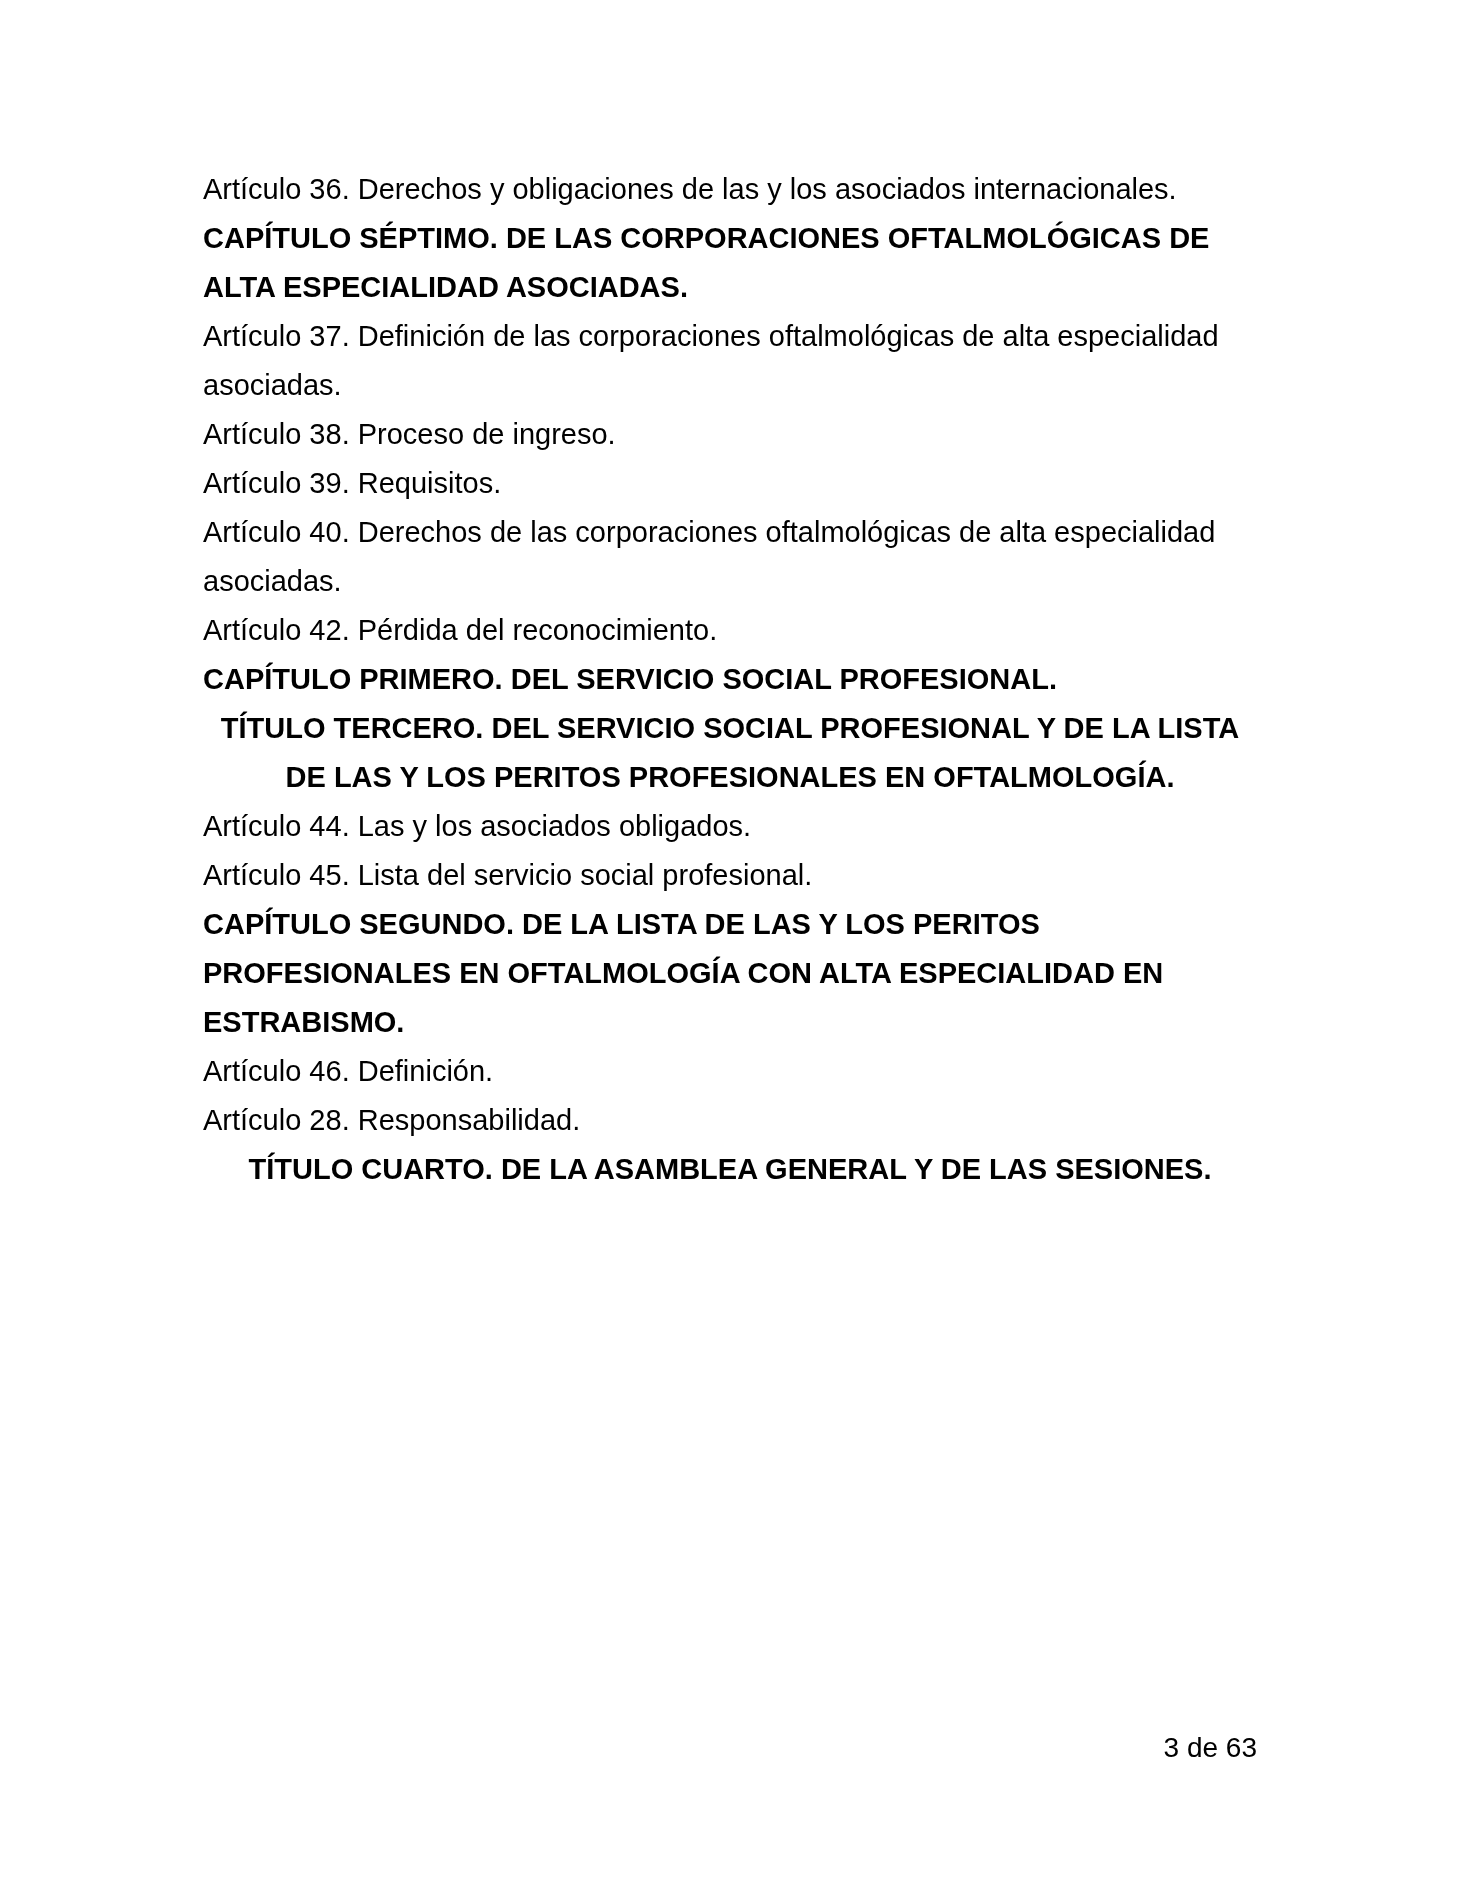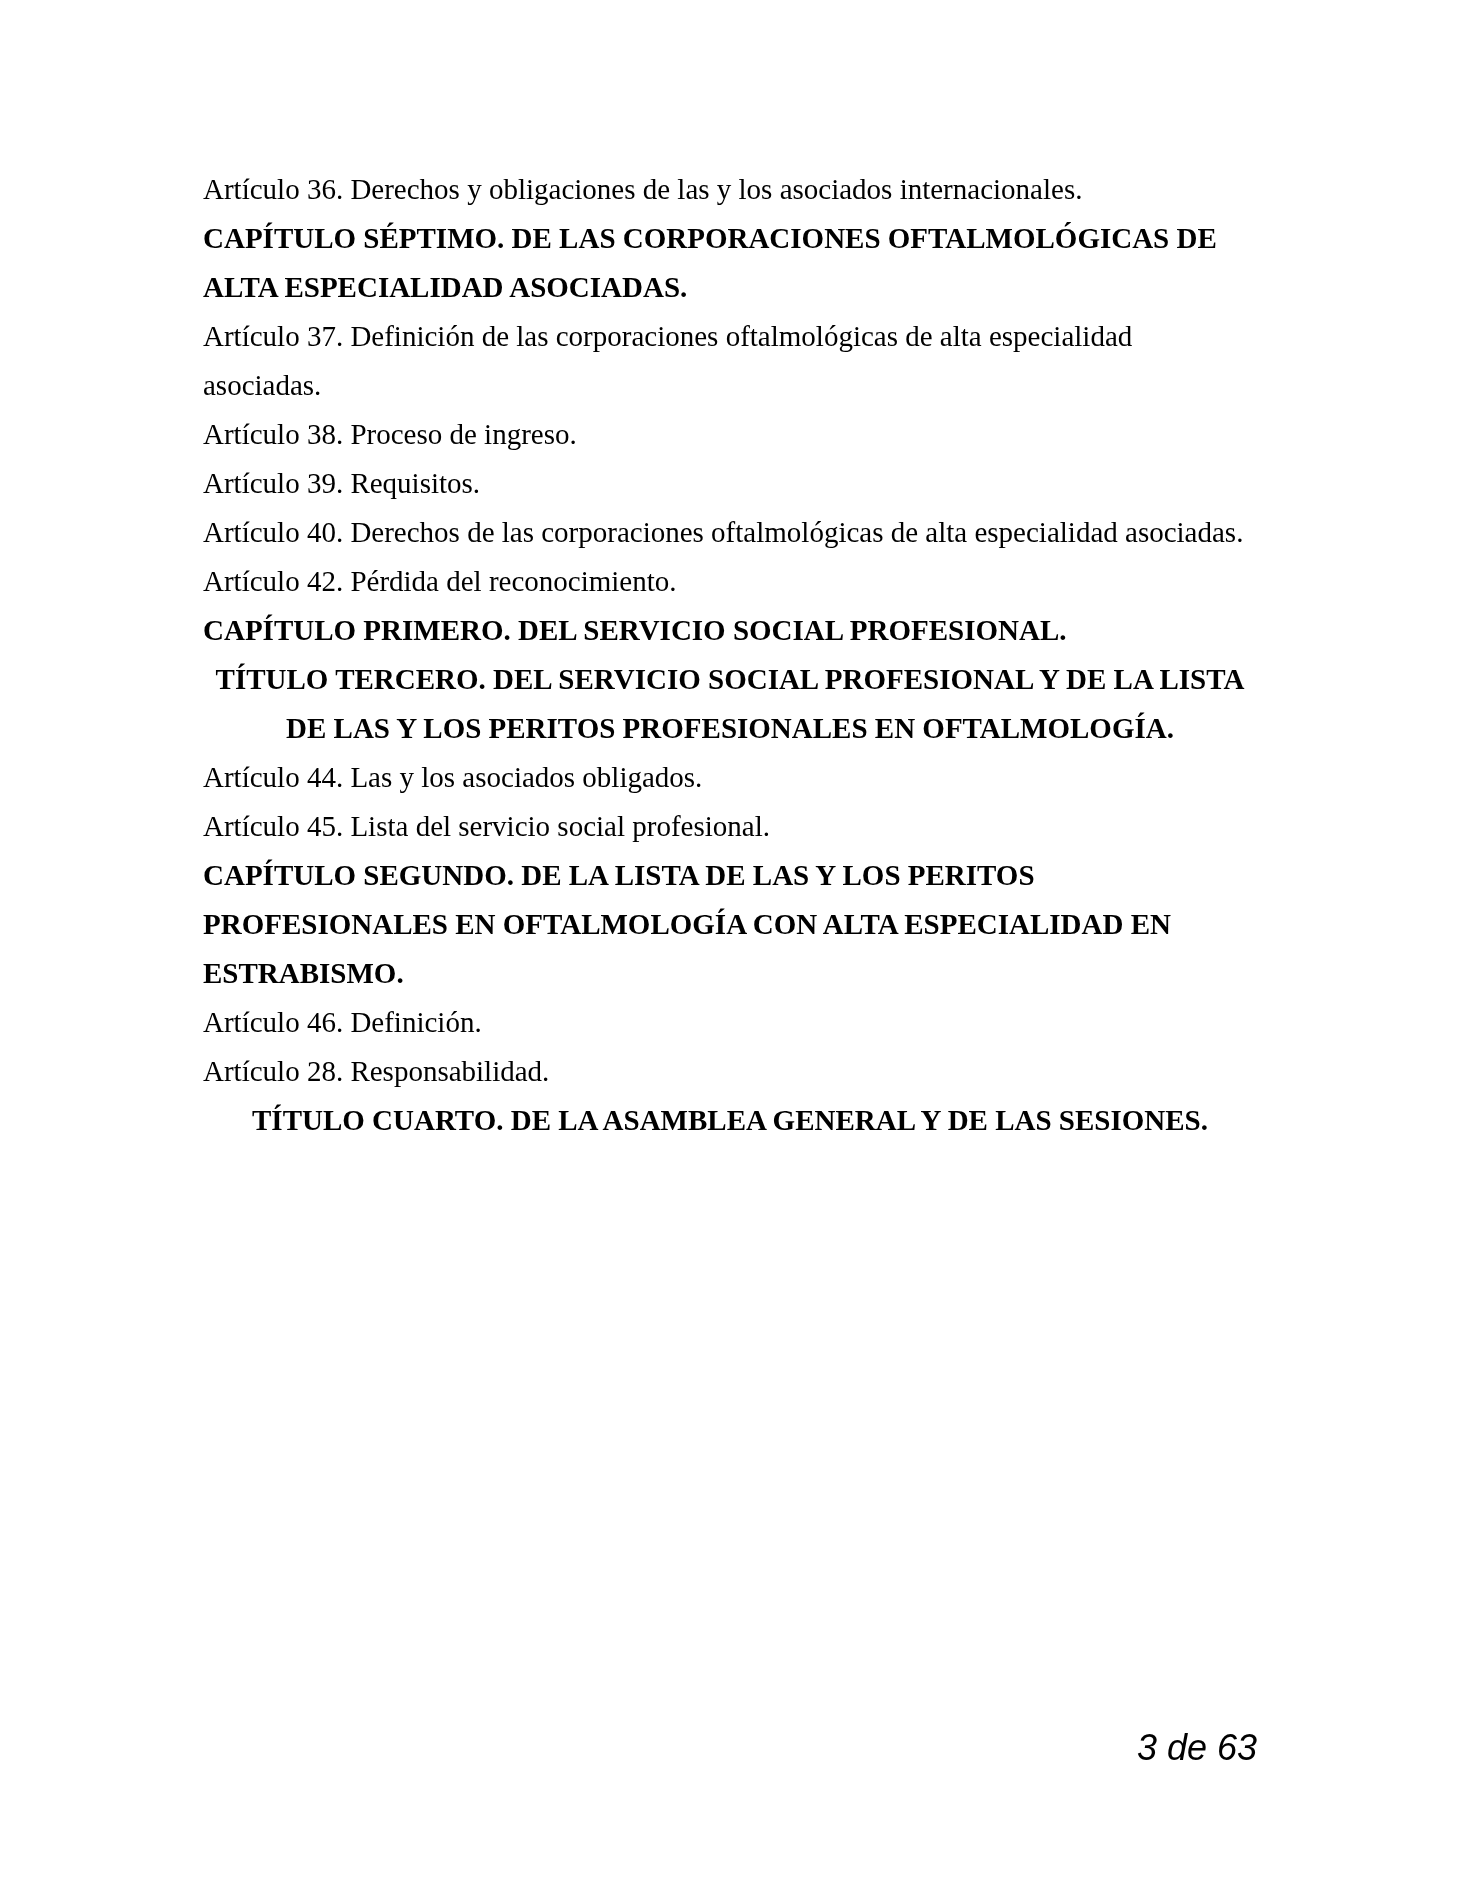--- a/index.html
+++ b/index.html
@@ -18,38 +18,36 @@
     box-sizing: border-box;
     padding: 165px 205px 0 203px;
     overflow: hidden;
   }
   .page p {
     margin: 0;
     font-size: 29px;
     line-height: 49px;
     text-align: left;
     word-spacing: normal;
-    font-family: Liberation Serif, serif;
   }
   .bold    { font-weight: bold; }
   .center  { text-align: center !important; }
   .justify { text-align: justify; text-align-last: left; }
   
   .mt-a { margin-top: 49px; }
   .mt-b { margin-top: 52px; }
   .mt-c { margin-top: 53px; }
   .mt-d { margin-top: 48px; }
   .mt-e { margin-top: 50px; }
   .page-footer {
     position: absolute;
     top: 1733px;
     right: 205px;
-    font-size: 36px;
+    font-size: 28px;
     line-height: 30px;
-    font-style: italic;
     color: #000000;
   }
 </style>
 </head>
 <body>
 
 <div class="page">
 
   <p>Artículo 36. Derechos y obligaciones de las y los asociados internacionales.</p>
 

